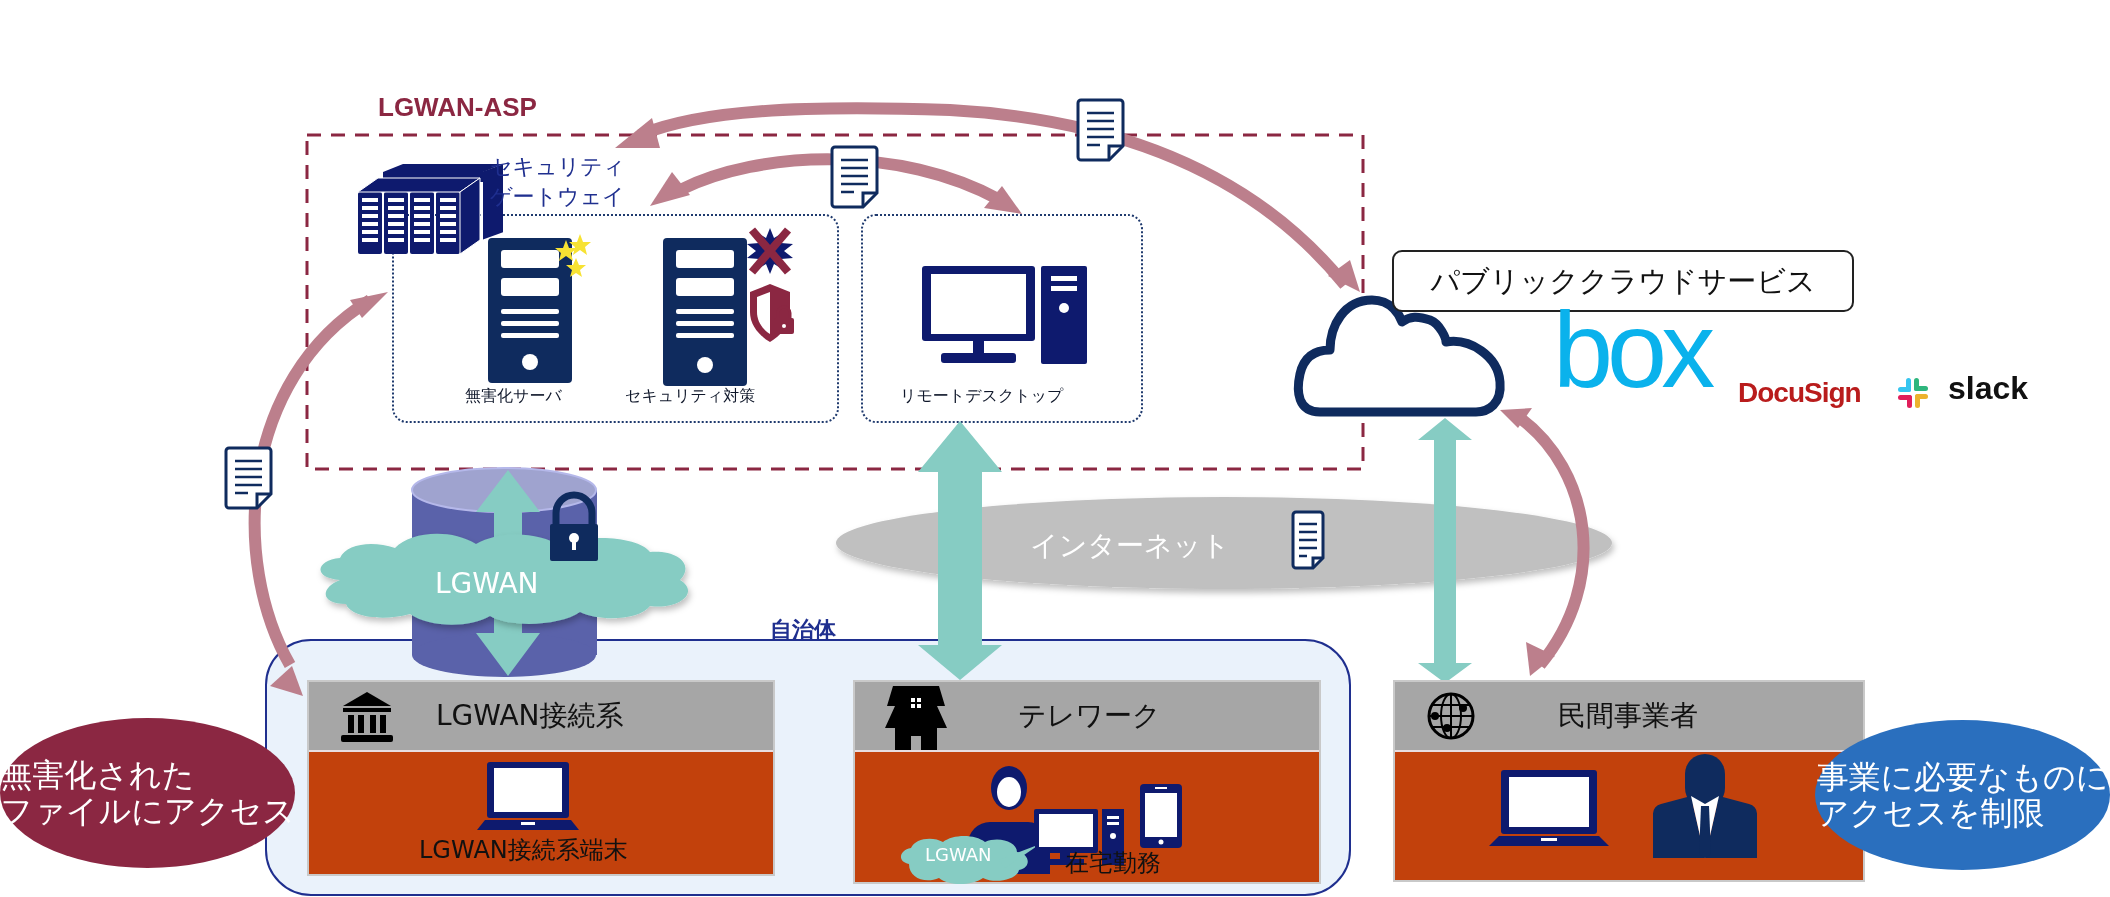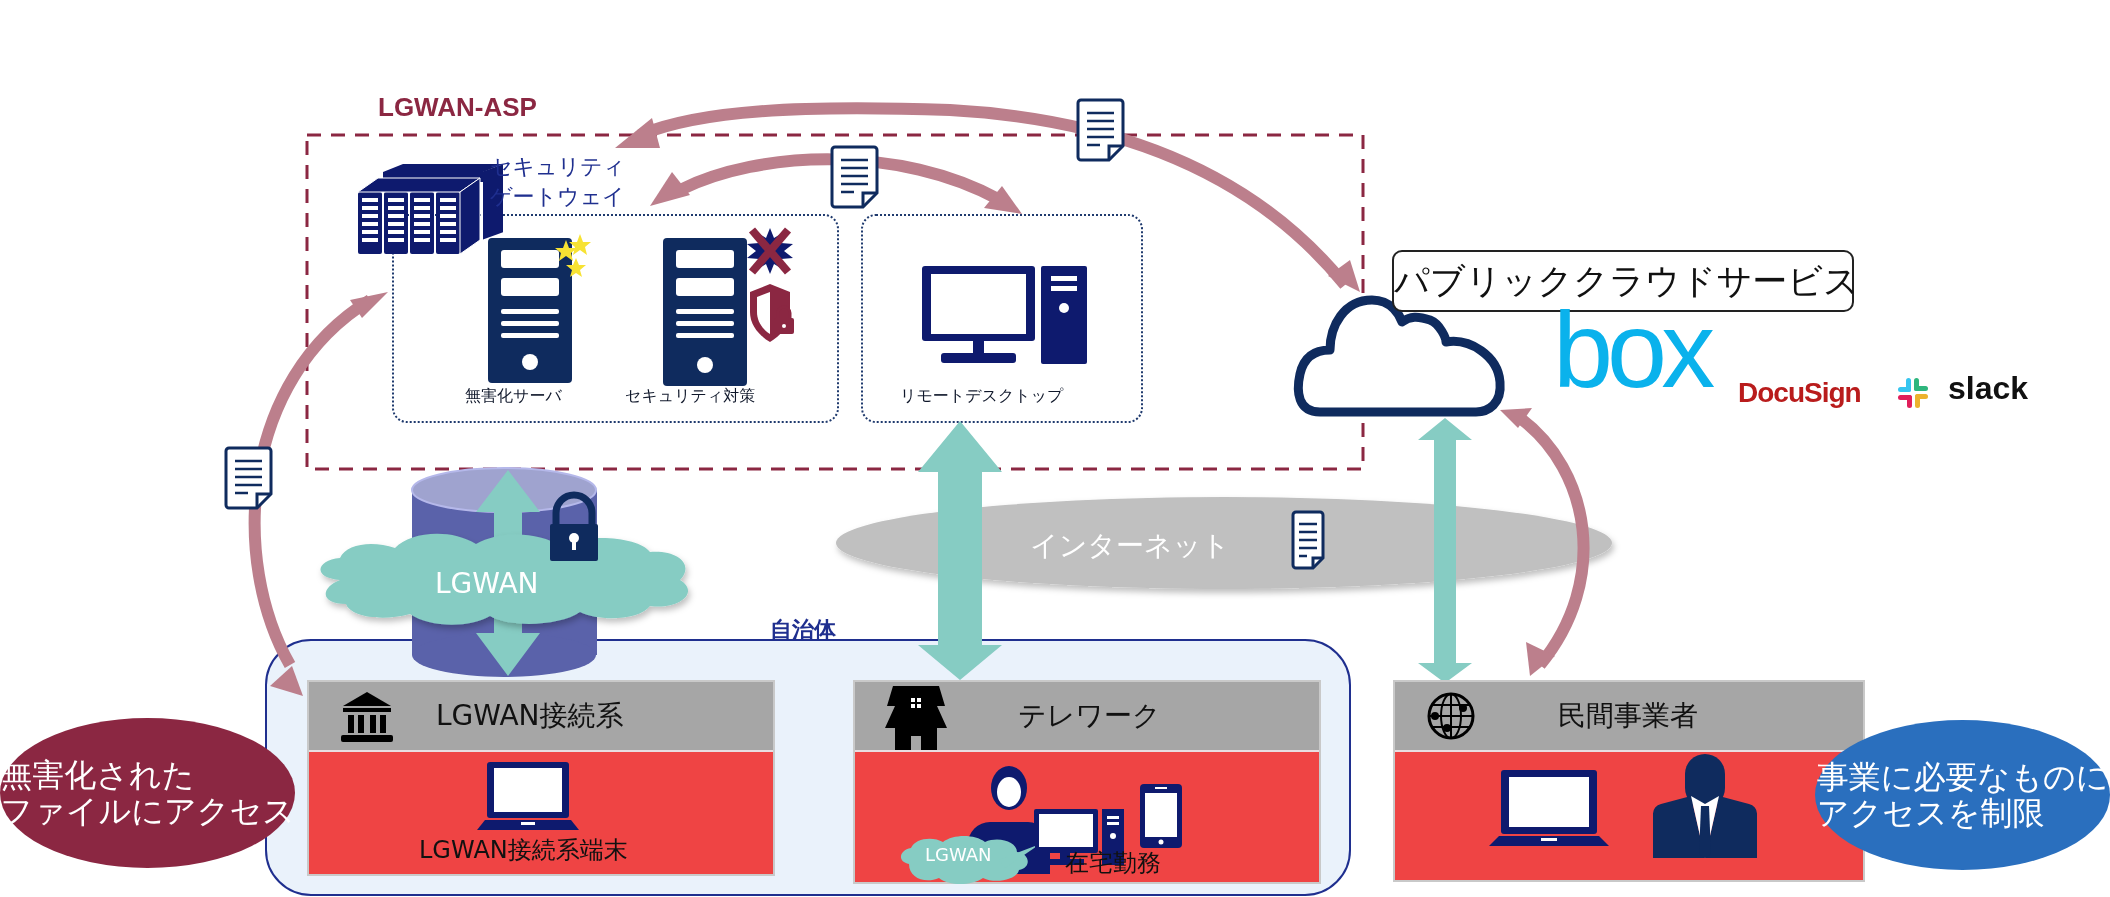--- a/index.html
+++ b/index.html
@@ -4,28 +4,28 @@
 <style>
   html,body{margin:0;padding:0;background:#ffffff;}
   body{width:2110px;height:897px;position:relative;overflow:hidden;font-family:"DejaVu Sans","Liberation Sans",sans-serif;}
   .abs{position:absolute;}
   #canvas{position:absolute;left:0;top:0;}
   .lbl{position:absolute;white-space:nowrap;}
   .asp-title{left:378px;top:92px;font-size:26px;color:#8b2742;font-weight:bold;font-family:"Liberation Sans",sans-serif;}
   .sg-label{left:490px;top:152px;font-size:22px;line-height:30px;color:#1f2f8f;font-family:Liberation Serif, serif;}
   .srv-label{font-size:16px;color:#0f172a;}
   .cloud-title{left:1392px;top:250px;width:458px;height:58px;border:2px solid #222;border-radius:10px;background:#fff;
-    font-size:35px;line-height:58px;text-align:center;color:#111;}
+    font-size:29px;line-height:58px;text-align:center;color:#111;}
   .box-logo{left:1553px;top:300px;font-size:108px;line-height:100px;color:#0ab2ec;font-weight:normal;font-family:"Liberation Sans",sans-serif;letter-spacing:-6px;}
   .docusign{left:1738px;top:377px;font-size:28px;font-weight:bold;color:#b91c1c;font-family:"Liberation Sans",sans-serif;letter-spacing:-1px;}
   .slack{left:1932px;top:370px;font-size:32px;font-weight:bold;color:#111;font-family:"Liberation Sans",sans-serif;margin-left:16px;}
   .internet{left:1030px;top:527px;font-size:28px;color:#fff;}
   .lgwan-cloud-lbl{left:435px;top:567px;font-size:28px;color:#fff;}
   .jichitai{left:770px;top:615px;font-size:22px;color:#1f2f8f;font-weight:bold;}
-  .panel{position:absolute;background:#ef4444;border:2px solid #c9c9c9;}
+  .panel{position:absolute;background:#c2410c;border:2px solid #c9c9c9;}
   .panel-head{position:absolute;left:0;right:0;top:0;height:68px;background:#a6a6a6;border-bottom:2px solid #e8dde0;}
   .panel-head-text{position:absolute;top:0;line-height:68px;font-size:28px;color:#111;}
   .panel-body-text{position:absolute;font-size:24px;color:#111;white-space:nowrap;}
   .bubble{position:absolute;border-radius:50%;color:#fff;text-align:left;font-size:32px;line-height:36px;display:flex;align-items:center;justify-content:center;}
   .bubble-red{left:0;top:718px;width:295px;height:150px;background:#8b2742;}
   .bubble-blue{left:1815px;top:720px;width:295px;height:150px;background:#2a6fbe;}
   .small-lgwan{left:925px;top:837px;font-size:18px;color:#fff;}
 </style>
 </head>
 <body>

